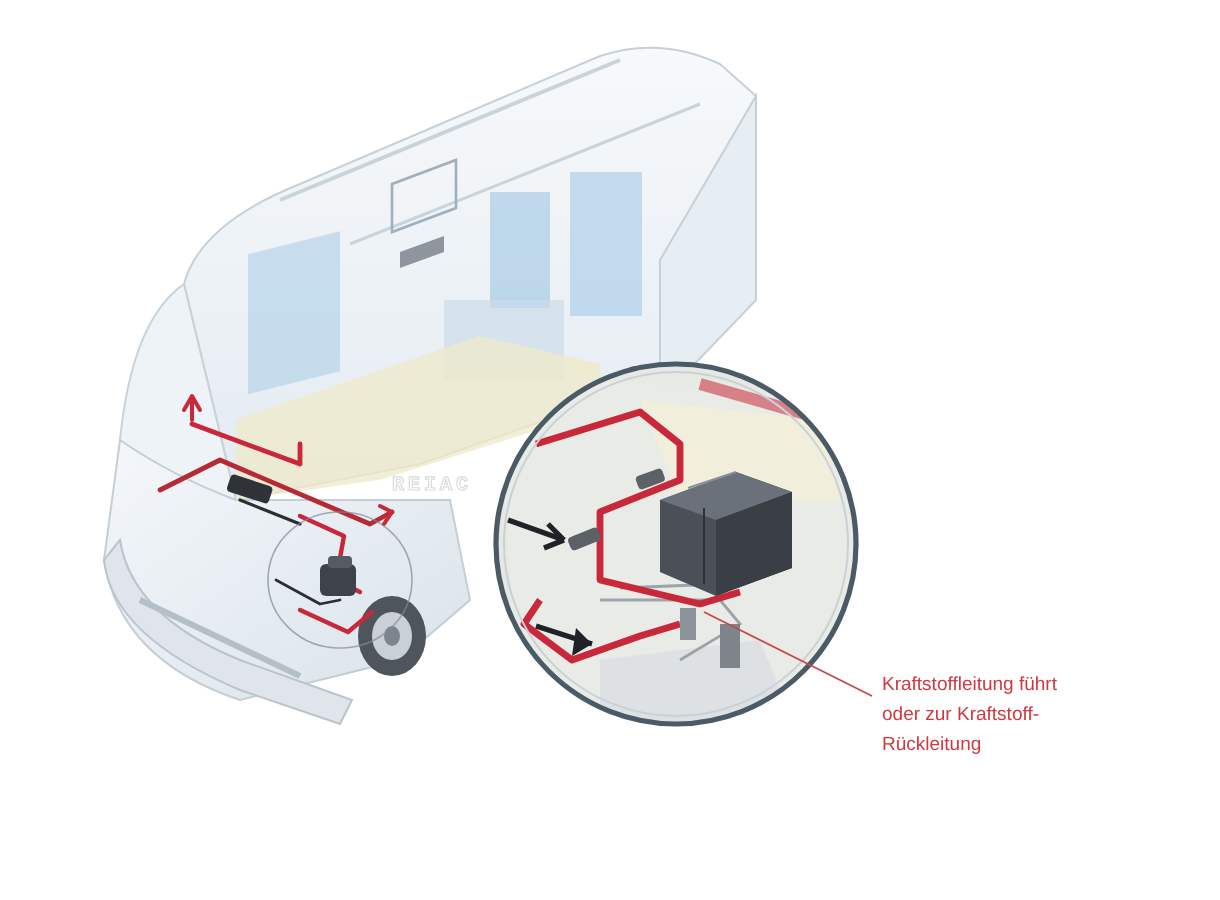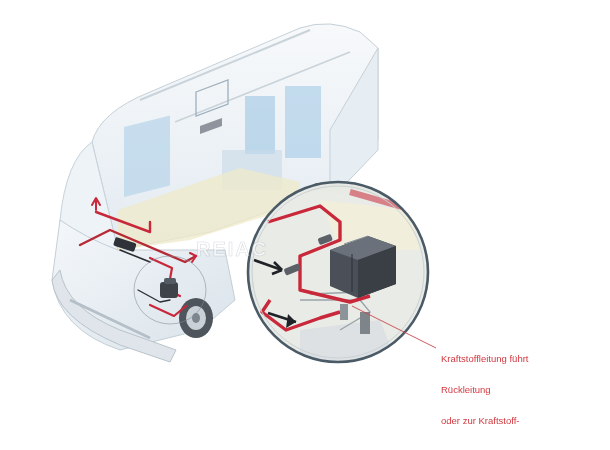--- a/index.html
+++ b/index.html
@@ -2,24 +2,24 @@
 <html><head>
   <meta charset="utf-8">
   <style>
     html, body { margin: 0; padding: 0; background: #ffffff; }
     body { width: 610px; height: 450px; position: relative; overflow: hidden;
            font-family: "Liberation Sans", sans-serif; }
     .scene { position: absolute; left: 0; top: 0; width: 610px; height: 450px; }
     .caption { position: absolute; left: 441px; top: 335px; width: 150px;
                font-family: "Liberation Sans", sans-serif; font-size: 9.5px;
                line-height: 15px; color: #d2383f; }
-    .caption span { display: block; white-space: nowrap; margin-top: 16px; }
+    .caption span { display: block; white-space: nowrap; }
     .watermark { position: absolute; left: 196px; top: 238px;
-                 font-family: Liberation Sans, sans-serif; font-weight: bold;
-                 font-size: 20px; letter-spacing: 2px; color: rgba(255,255,255,0.55);
+                 font-family: Liberation Mono, monospace; font-weight: bold;
+                 font-size: 10px; letter-spacing: 2px; color: rgba(255,255,255,0.55);
                  -webkit-text-stroke: 0.6px rgba(140,150,160,0.35); }
   </style>
 </head>
 <body>
 
 <div class="scene">
   <svg width="610" height="450" viewBox="0 0 610 450" xmlns="http://www.w3.org/2000/svg">
     <defs>
       <linearGradient id="bodyGrad" x1="0" y1="0" x2="1" y2="1">
         <stop offset="0" stop-color="#f4f7fa"></stop>
@@ -135,15 +135,15 @@
     </g>
 
     <line x1="352" y1="306" x2="436" y2="348" stroke="#c8464e" stroke-width="0.9"></line>
   </svg>
 </div>
 
 <div class="watermark">REIAC</div>
 
 <div class="caption">
   <span>Kraftstoffleitung führt</span>
+  <span>oder zur Kraftstoff-</span>
   <span>Rückleitung</span>
-  <span>oder zur Kraftstoff-</span>
 </div>
 
 </body></html>

